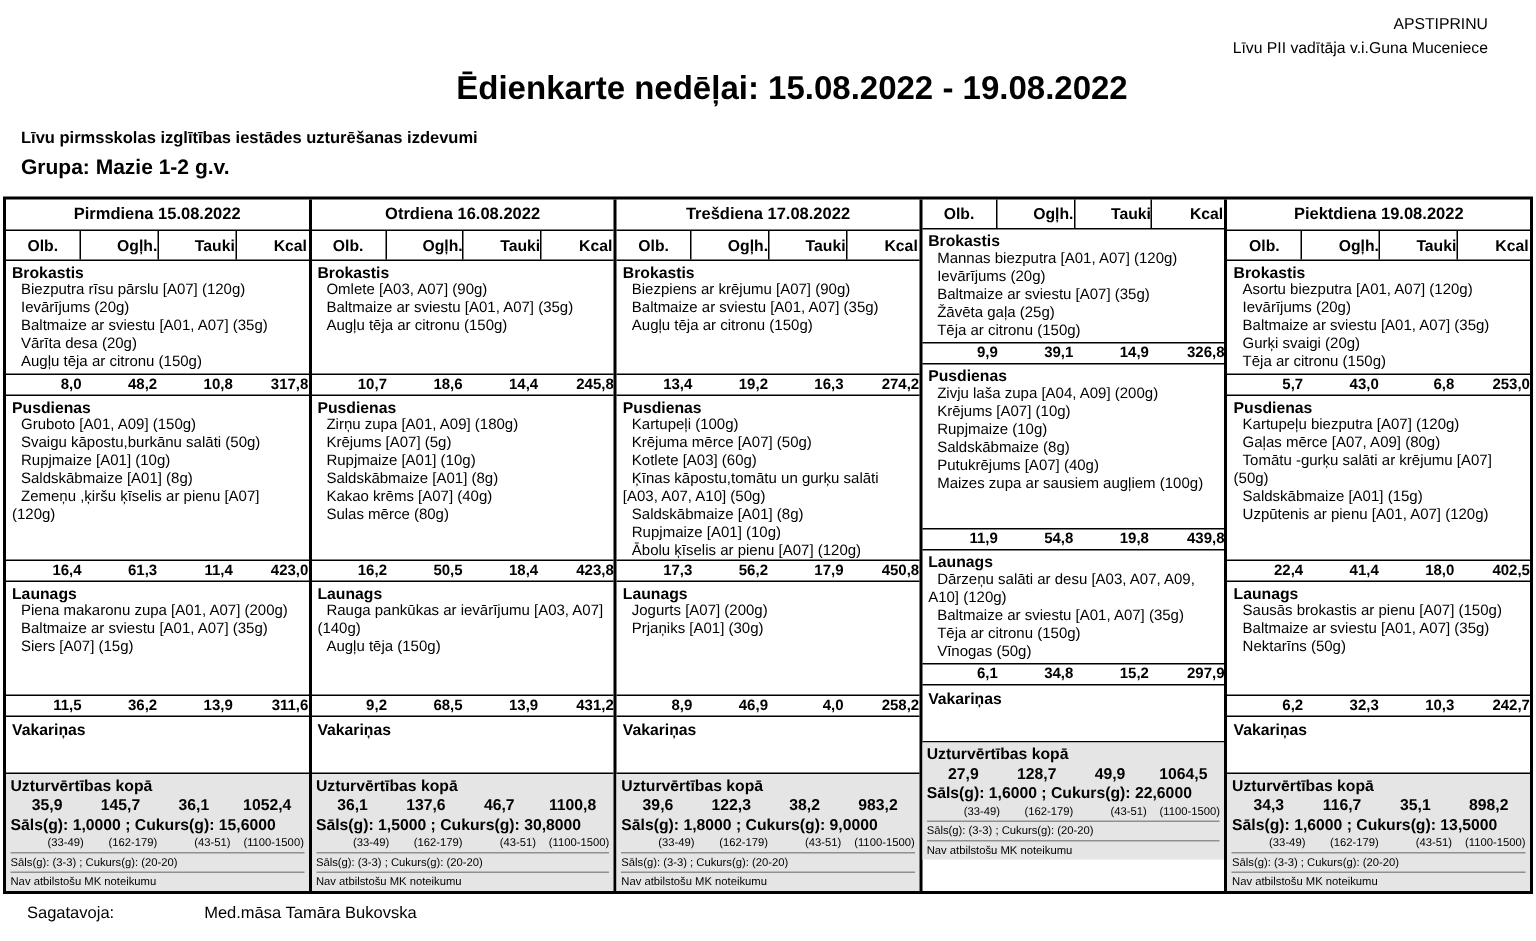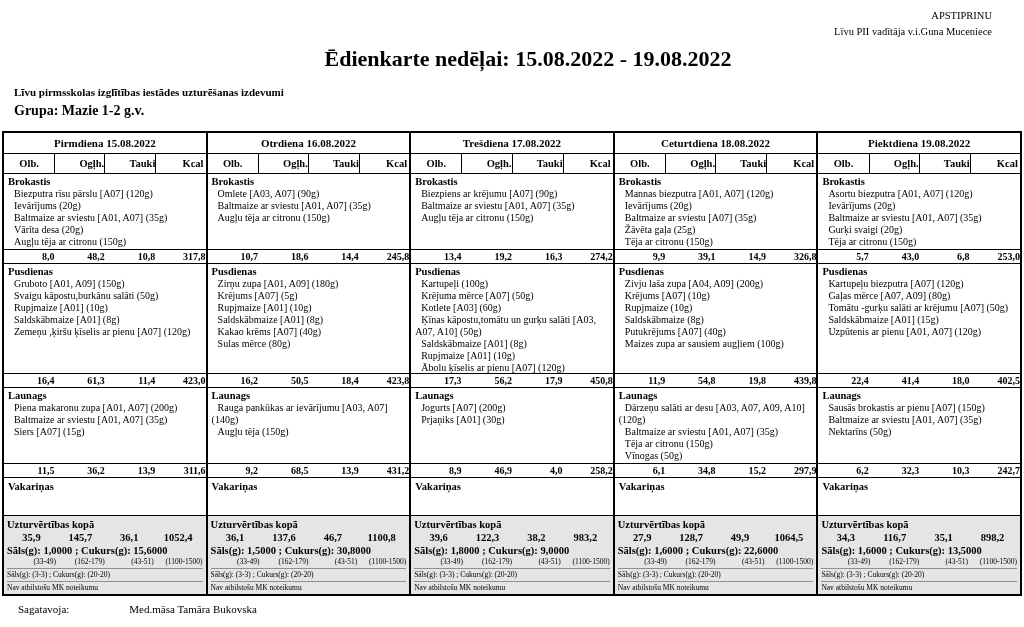--- a/index.html
+++ b/index.html
@@ -1,19 +1,19 @@
 <!DOCTYPE html>
 <html><head>
 <meta charset="utf-8">
 <style>
   * { margin:0; padding:0; box-sizing:border-box; }
   html,body { background:#fff; }
   .page {
     width:1024px; height:627px; position:relative; background:#fff;
-    font-family:Liberation Serif, serif; color:#000; overflow:hidden;
+    font-family:Liberation Sans, sans-serif; color:#000; overflow:hidden;
   }
   .approval { position:absolute; top:8px; right:32px; text-align:right; font-size:10.5px; line-height:16px; }
   .title { position:absolute; top:46px; left:16px; width:100%; text-align:center; font-size:22px; font-weight:bold; }
   .subtitle { position:absolute; top:86px; left:14px; font-size:11px; font-weight:bold; }
   .group { position:absolute; top:103px; left:14px; font-size:14px; font-weight:bold; }
   .menu-table { position:absolute; top:131px; left:2px; width:1020px; border:2px solid #000; display:flex; background:#fff; }
   .day { flex:1 1 0; min-width:0; }
   .day + .day { border-left:2px solid #000; }
   .r-dayhead { height:21px; border-bottom:1px solid #000; display:flex; align-items:center; justify-content:center; font-size:11px; font-weight:bold; white-space:nowrap; }
   .r-subhead { height:20px; border-bottom:1px solid #000; display:grid; grid-template-columns:repeat(4,1fr); }
@@ -250,21 +250,20 @@
           <div>(162-179)</div>
           <div>(43-51)</div>
           <div>(1100-1500)</div>
         </div>
         <div class="small">Sāls(g): (3-3) ; Cukurs(g): (20-20)</div>
         <div class="small">Nav atbilstošu MK noteikumu</div>
       </div>
     </div>
 
     <div class="day">
-      <div class="r-dayhead">Ceturtdiena 18.08.2022</div>
       <div class="r-subhead">
         <div class="sh">Olb.</div>
         <div class="sh">Ogļh.</div>
         <div class="sh">Tauki</div>
         <div class="sh">Kcal</div>
       </div>
       <div class="r-menu b">
         <div class="sec">Brokastis</div>
         <div class="item">Mannas biezputra [A01, A07] (120g)</div>
         <div class="item">Ievārījums  (20g)</div>

